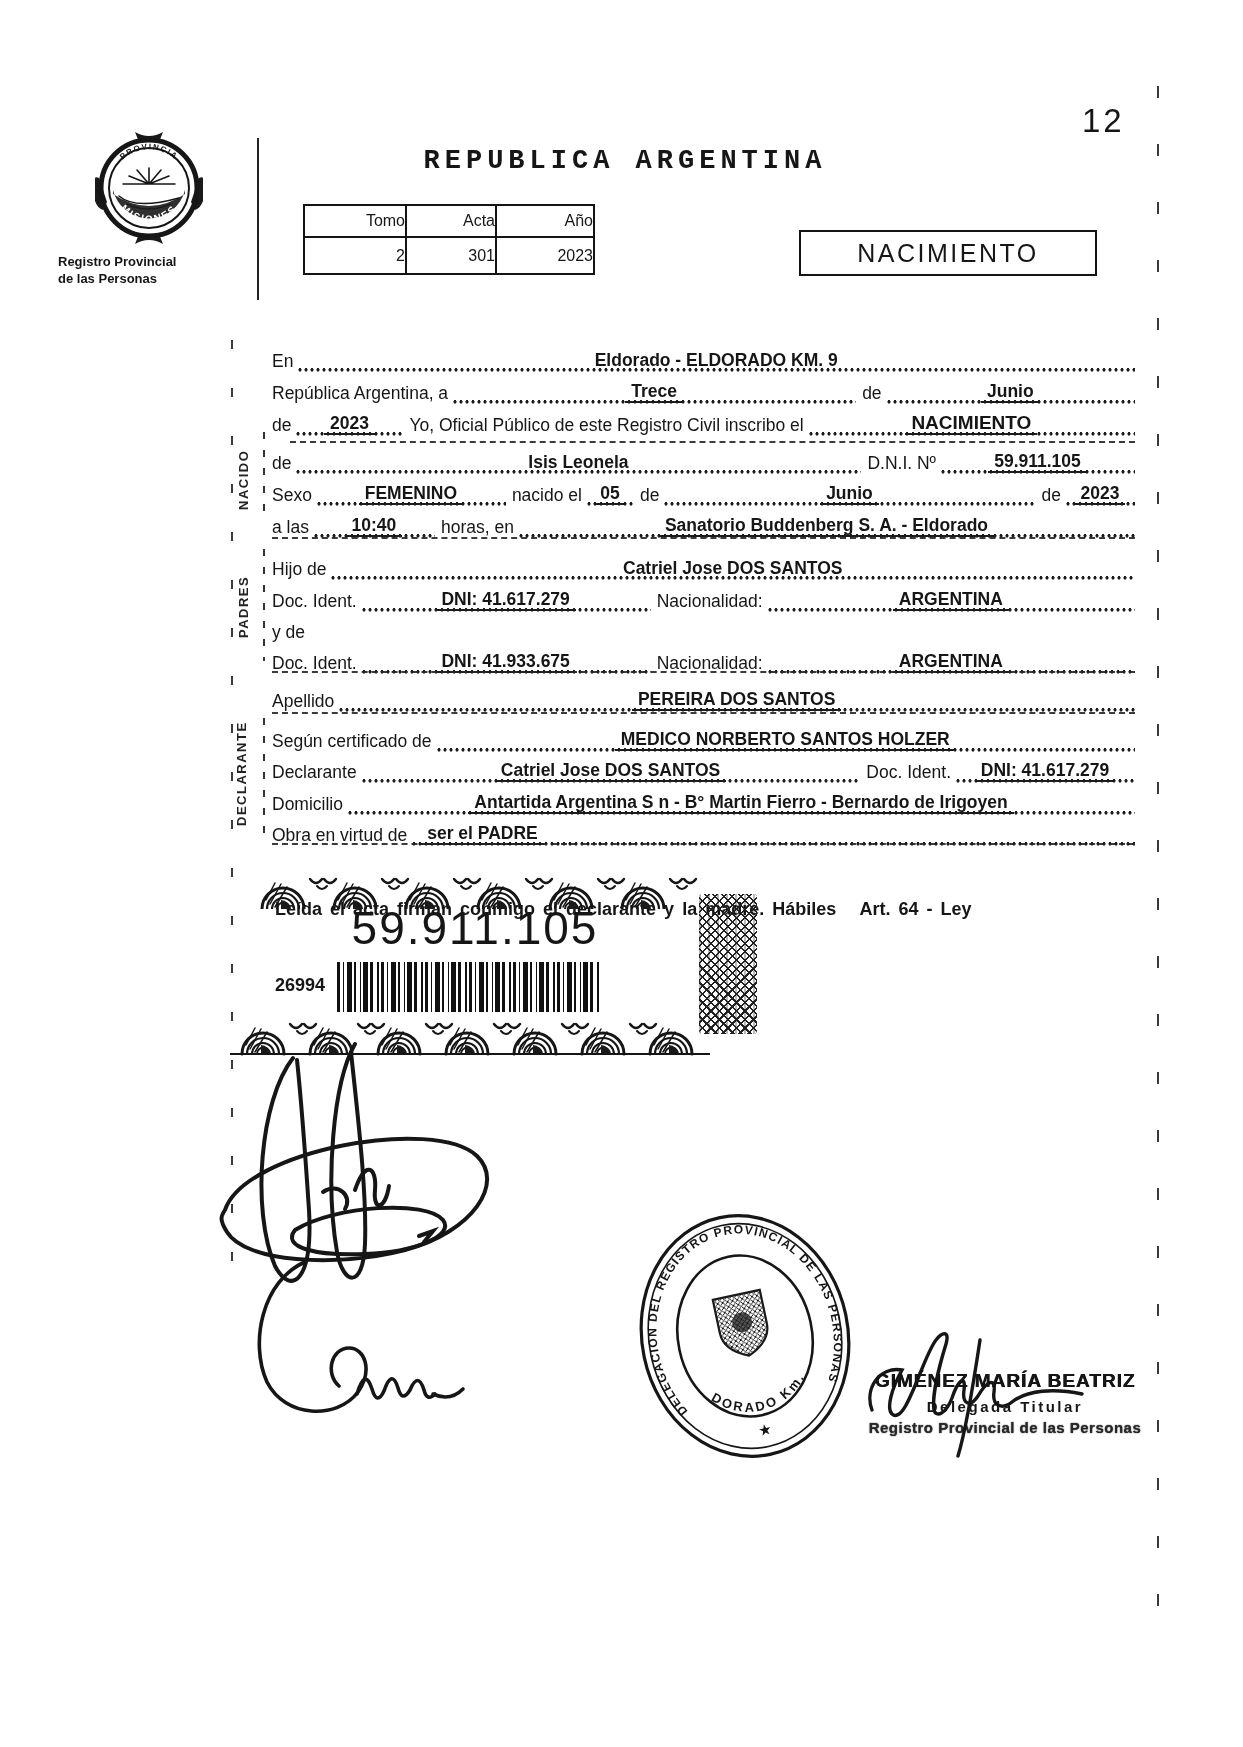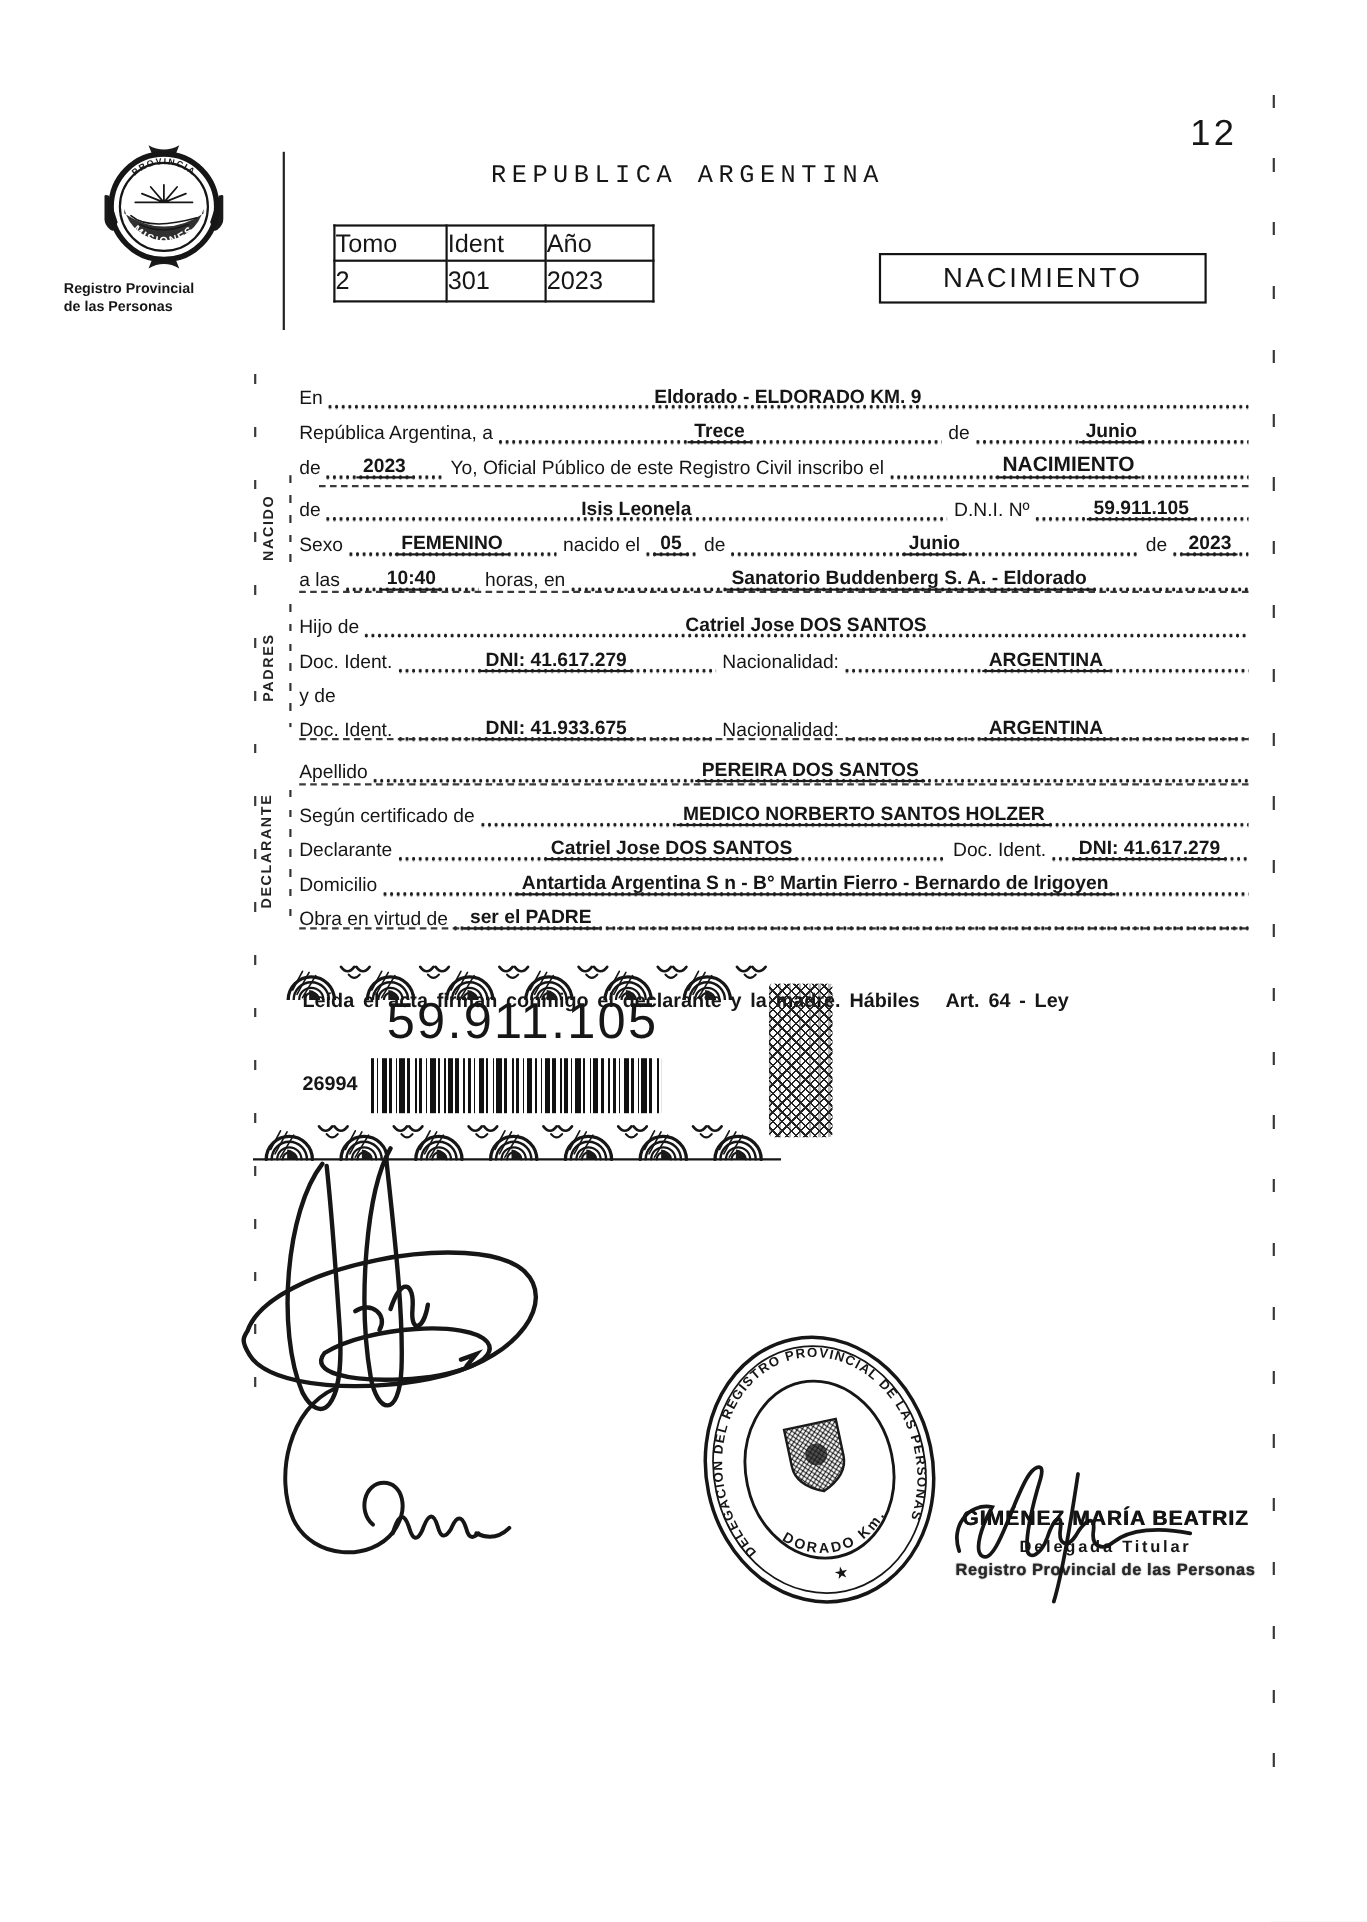--- a/index.html
+++ b/index.html
@@ -17,23 +17,23 @@
   .line-left{left:257px;top:138px;height:162px;background:#222;}
   .bracket{left:263px;background:repeating-linear-gradient(180deg,#333 0 7px,transparent 7px 18px);}
 
   
   .sealwrap{left:95px;top:126px;}
   .sealcaption{left:58px;top:254px;width:184px;text-align:left;
     font-size:13px;font-weight:700;line-height:1.3;}
 
   
   .title{left:405px;top:146px;width:440px;text-align:center;
-    font-family:"Liberation Mono",monospace;font-weight:400;font-size:23px;letter-spacing:5px;}
+    font-family:"Liberation Mono",monospace;font-weight:700;font-size:27px;letter-spacing:5px;}
   table.ta{position:absolute;left:303px;top:204px;border-collapse:collapse;}
-  table.ta td{border:2.5px solid #141414;text-align:left;font-size:23px;padding:0;}
+  table.ta td{border:2.5px solid #141414;text-align:right;font-size:16px;padding:0;}
   table.ta tr.h td{height:30px;}
   table.ta tr.v td{height:35px;}
   td.c1{width:100px;} td.c2{width:88px;} td.c3{width:96px;}
   .ntbox{left:799px;top:230px;width:294px;height:42px;border:2.5px solid #141414;
     display:flex;align-items:center;justify-content:center;font-size:25px;letter-spacing:2.5px;}
 
   
   .row{position:absolute;left:272px;width:863px;display:flex;align-items:flex-end;
        height:30px;font-size:17.5px;}
   .lbl{white-space:nowrap;padding:0 4px 2px 0;line-height:1.05;}
@@ -134,21 +134,21 @@
   <div class="abs sealcaption">
     <div>Registro Provincial</div>
     <div>de las Personas</div>
   </div>
 
   <div class="abs title">REPUBLICA ARGENTINA</div>
   <table class="ta">
     <tbody>
         <tr class="h">
       <td class="c1">Tomo</td>
-      <td class="c2">Ident</td>
+      <td class="c2">Acta</td>
       <td class="c3">Año</td>
     </tr>
     <tr class="v">
       <td>2</td>
       <td>301</td>
       <td>2023</td>
     </tr>
   </tbody>
     </table>
   <div class="abs ntbox">NACIMIENTO</div>

